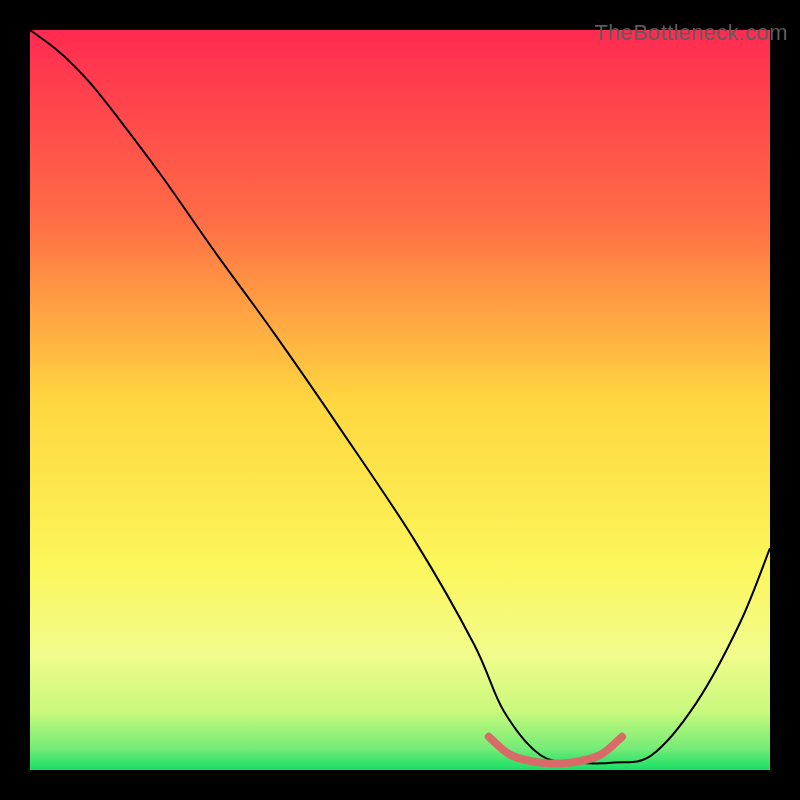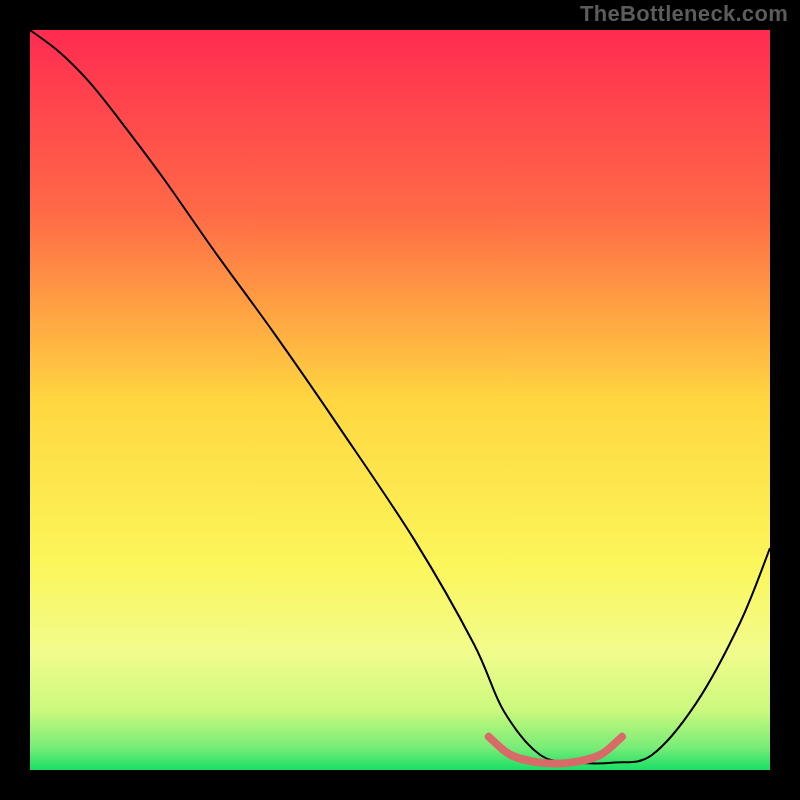--- a/index.html
+++ b/index.html
@@ -12,25 +12,25 @@
     overflow: hidden;
   }
   .container {
     position: relative;
     width: 800px;
     height: 800px;
     background: #000;
   }
   .watermark {
     position: absolute;
-    top: 1px;
+    top: 20px;
     right: 12px;
     color: #5c5c5c;
     font-size: 22px;
-    font-weight: 700;
+    font-weight: 400;
     letter-spacing: 0.3px;
     z-index: 10;
   }
   .plot-area {
     position: absolute;
     left: 30px;
     top: 30px;
     width: 740px;
     height: 740px;
   }

